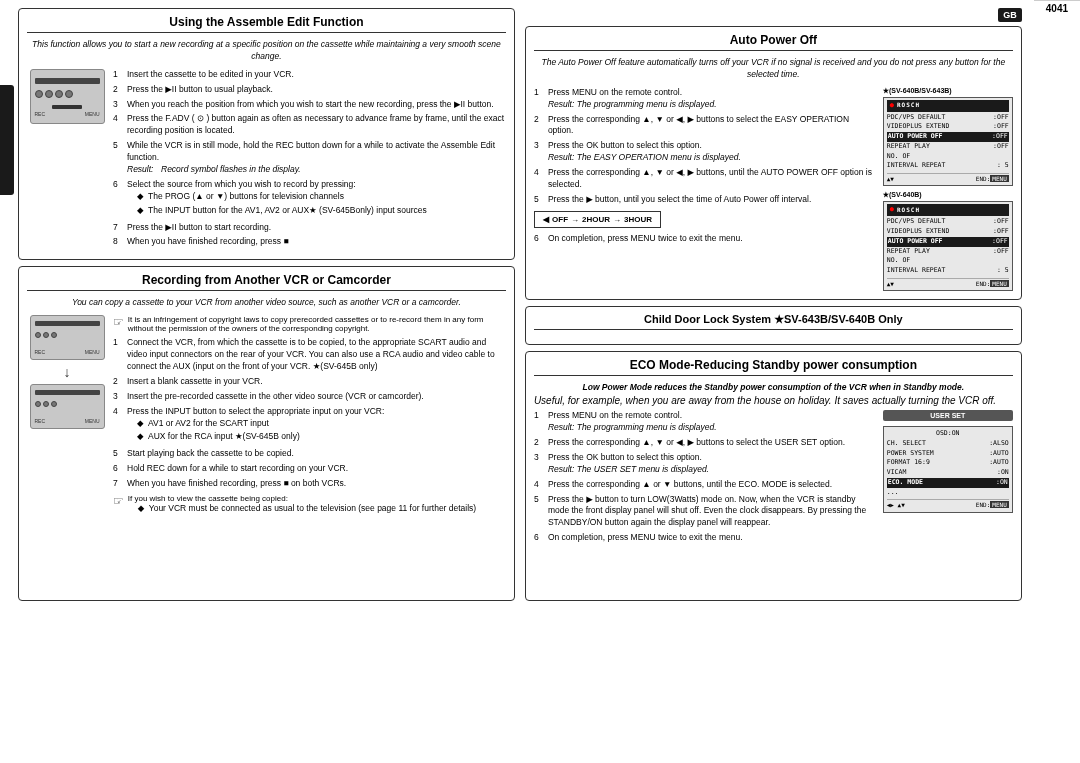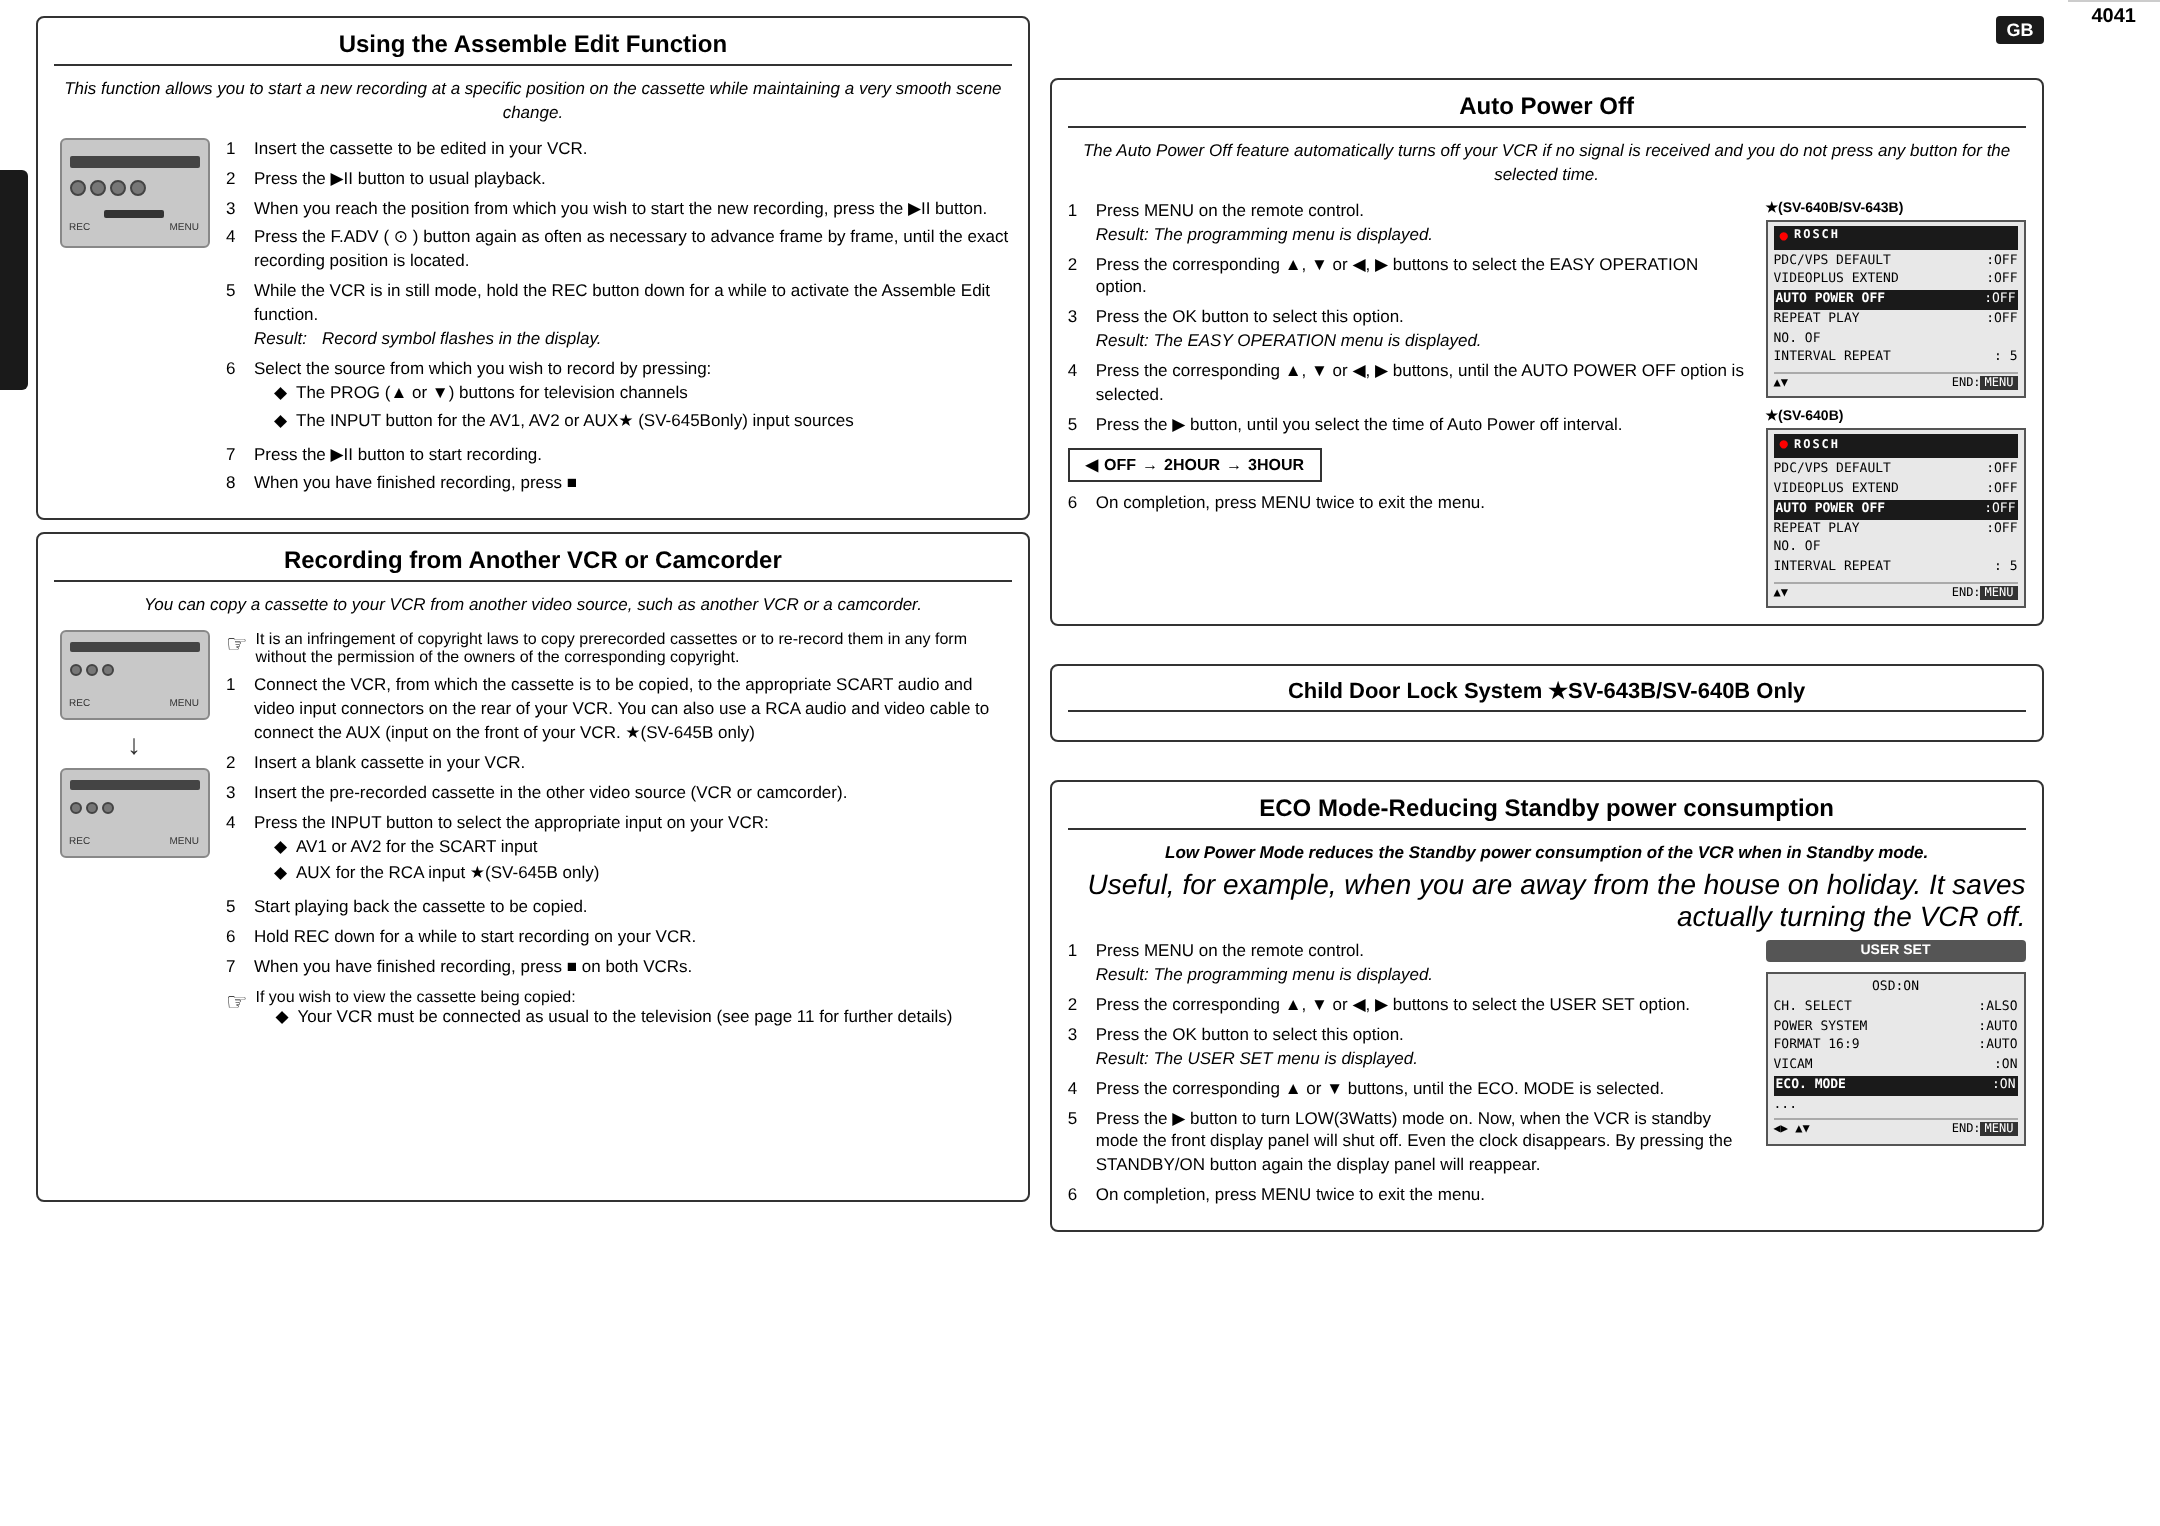--- a/index.html
+++ b/index.html
@@ -253,21 +253,21 @@
                     </div>
                 </div>
               </div>
             </div>
           </div>
         </div>
       </div>
 
     </div>
 
-    <div style="flex:1; display:flex; flex-direction:column; gap:19px;">
+    <div style="flex:1; display:flex; flex-direction:column; gap:6px;">
 
       <div style="display:flex; justify-content:flex-end; margin-bottom:-2px;">
         <div class="gb-badge">GB</div>
       </div>
 
       <div class="section-box">
         <div class="section-title">Auto Power Off</div>
         <p class="italic-intro">The Auto Power Off feature automatically turns off your VCR if no signal is received and you do not press any button for the selected time.</p>
 
         <div style="display:flex; gap:6px;">
@@ -399,21 +399,21 @@
 
       <div class="section-box">
         <div class="section-title" style="font-size:11px;">
           <span>Child Door Lock System ★SV-643B/SV-640B Only</span>
         </div>
       </div>
 
       <div class="section-box" style="flex:1;">
         <div class="section-title" style="font-size:12px;">ECO Mode-Reducing Standby power consumption</div>
         <p style="font-weight:bold; font-style:italic; font-size:8.5px; margin-bottom:3px; text-align:center;">Low Power Mode reduces the Standby power consumption of the VCR when in Standby mode.</p>
-        <p style="font-style:italic; font-size:14px; margin-bottom:4px; text-align:right;">Useful, for example, when you are away from the house on holiday. It saves actually turning the VCR off.</p>
+        <p style="font-style:italic; font-size:10px; margin-bottom:4px; text-align:left;">Useful, for example, when you are away from the house on holiday. It saves actually turning the VCR off.</p>
 
         <div style="display:flex; gap:6px;">
           <div style="flex:1;">
             <ol class="steps-list">
               <li>
                   <span class="step-num">1</span>
                   <span class="step-text"><span>Press MENU on the remote control.</span><br><span style="font-style:italic;">Result: <span>The programming menu is displayed.</span></span></span>
                 </li>
               <li>
                   <span class="step-num">2</span>

